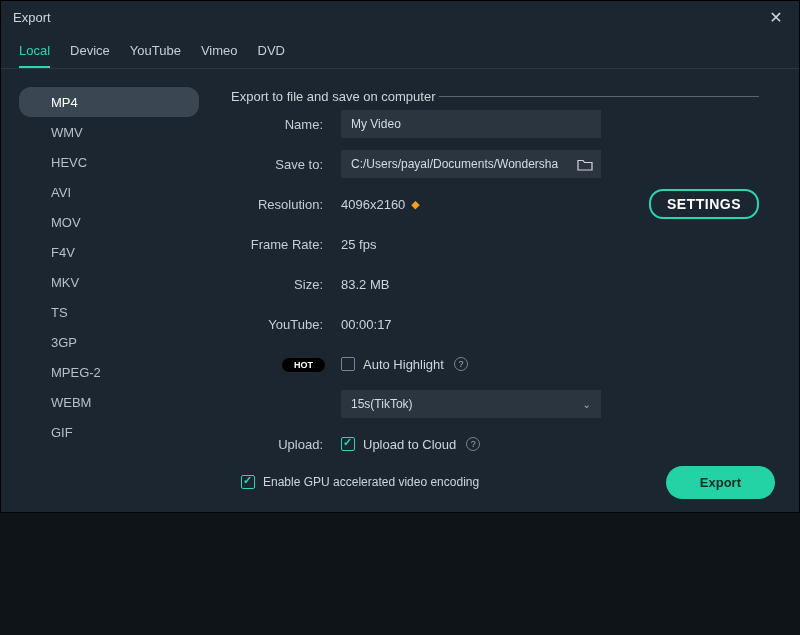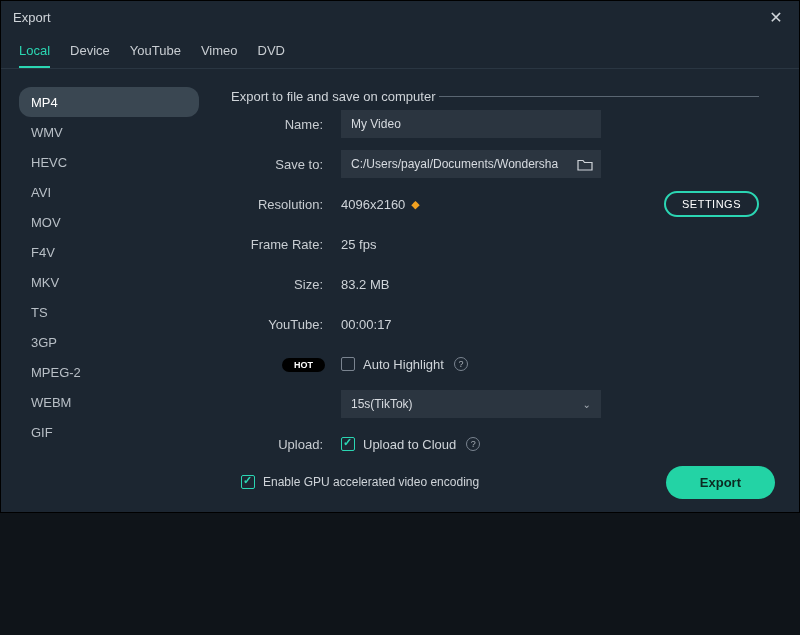--- a/index.html
+++ b/index.html
@@ -7,35 +7,35 @@
   .window { width: 800px; height: 513px; background: #1c2631; display: flex; flex-direction: column; border: 1px solid #000; }
   .titlebar { display: flex; align-items: center; height: 32px; padding: 0 12px; background: #1c2631; }
   .titlebar-title { font-size: 13px; color: #cfd4d9; flex: 0 0 auto; }
   .titlebar-spacer { flex: 1; }
   .close-btn { width: 22px; height: 22px; display: flex; align-items: center; justify-content: center; color: #cfd4d9; cursor: pointer; font-size: 16px; }
   .tabs { display: flex; gap: 20px; padding: 10px 18px 0 18px; border-bottom: 1px solid #2a3642; }
   .tab { font-size: 13px; color: #c8cdd2; padding-bottom: 8px; cursor: pointer; border-bottom: 2px solid transparent; }
   .tab.active { color: #2bd6b3; border-bottom: 2px solid #2bd6b3; }
   .body { flex: 1; display: flex; overflow: hidden; }
   .sidebar { width: 200px; padding: 18px 0 0 18px; }
-  .fmt { height: 30px; width: 180px; padding-left: 12px; display: flex; align-items: center; font-size: 13px; color: #b8bfc6; cursor: pointer; border-radius: 12px; }
+  .fmt { height: 30px; width: 180px; padding-left: 32px; display: flex; align-items: center; font-size: 13px; color: #b8bfc6; cursor: pointer; border-radius: 12px; }
   .fmt.selected { background: #3a4752; color: #ffffff; }
   .main { flex: 1; padding: 20px 40px 0 30px; }
   .section-head { display: flex; align-items: center; gap: 3px; }
   .section-title { font-size: 13px; color: #cfd4d9; }
   .section-line { flex: 1; height: 1px; background: #5a6672; }
   .row { display: flex; align-items: center; height: 40px; }
   .label { width: 110px; text-align: right; padding-right: 18px; font-size: 13px; color: #c8cdd2; }
   .input { background: #2b3540; height: 28px; width: 260px; padding: 0 10px; color: #d7dbe0; font-size: 12px; border: none; outline: none; }
   .path-wrap { display: flex; align-items: center; background: #2b3540; height: 28px; width: 260px; }
   .path-input { flex: 1; background: transparent; border: none; outline: none; padding: 0 10px; color: #d7dbe0; font-size: 12px; }
   .folder-icon { width: 32px; display: flex; align-items: center; justify-content: center; cursor: pointer; }
   .value-text { font-size: 13px; color: #cfd4d9; }
   .diamond { margin-left: 6px; font-size: 11px; color: #f0a020; }
-  .settings-btn { margin-left: auto; background: #1c2631; border: 2px solid #2bd6b3; color: #fff; font-size: 11px; font-weight: 400; letter-spacing: 0.5px; padding: 5px 16px; border-radius: 14px; cursor: pointer; }
+  .settings-btn { margin-left: auto; background: #1c2631; border: 2px solid #2bd6b3; color: #fff; font-size: 14px; font-weight: 700; letter-spacing: 0.5px; padding: 5px 16px; border-radius: 14px; cursor: pointer; }
   .hot-badge { display: inline-block; background: #000000; color: #fff; font-size: 9px; font-weight: 700; padding: 2px 12px; border-radius: 8px; margin-right: 10px; }
   .checkbox { appearance: none; width: 14px; height: 14px; border: 1px solid #7a8490; border-radius: 2px; margin-right: 8px; cursor: pointer; position: relative; background: transparent; }
   .checkbox:checked { border-color: #2bd6b3; }
   .checkbox:checked::after { content: "✓"; color: #2bd6b3; font-size: 11px; font-weight: bold; position: absolute; left: 1px; top: -2px; }
   .help-icon { width: 14px; height: 14px; border: 1px solid #7a8490; border-radius: 50%; font-size: 9px; color: #a8afb6; display: inline-flex; align-items: center; justify-content: center; margin-left: 10px; cursor: pointer; }
   .select { width: 260px; height: 28px; background: #2b3540; display: flex; align-items: center; padding: 0 10px; color: #d7dbe0; font-size: 12px; cursor: pointer; }
   .select-text { flex: 1; }
   .chev { font-size: 10px; color: #a8afb6; }
   .footer { height: 60px; display: flex; align-items: center; padding: 0 24px 0 0; border-top: 0; }
   .footer-gpu { display: flex; align-items: center; margin-left: 240px; font-size: 12px; color: #cfd4d9; }

